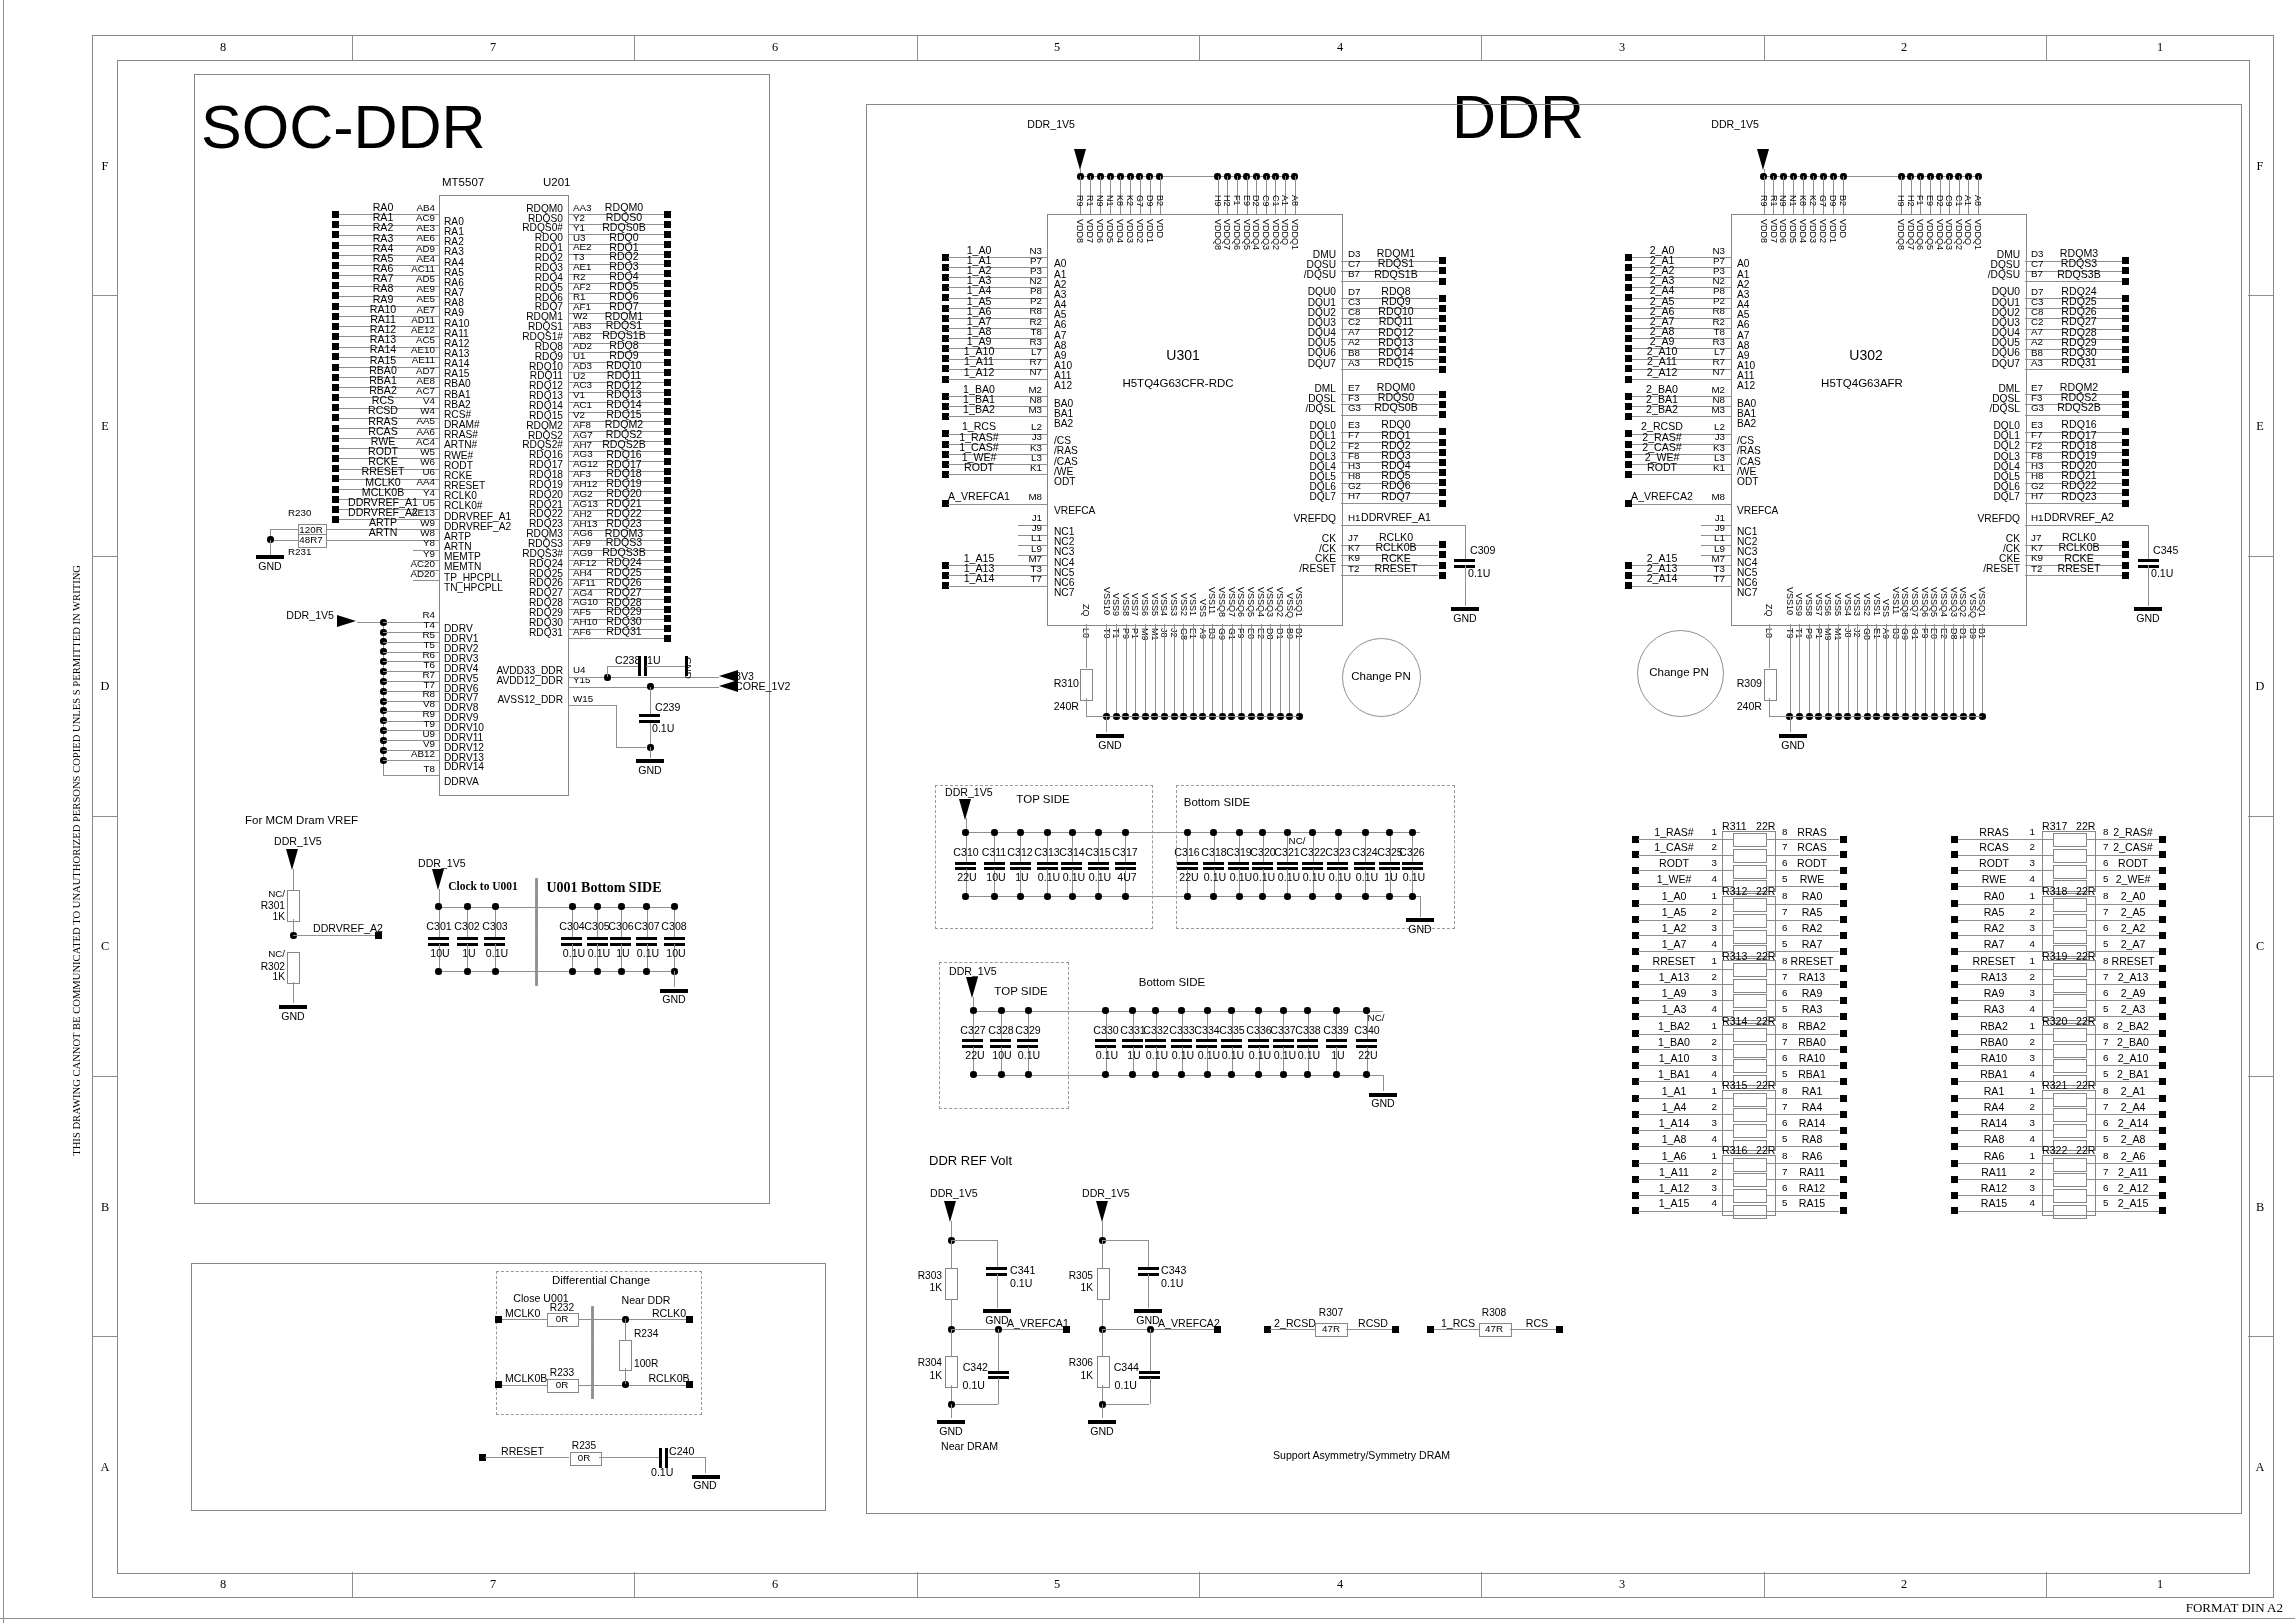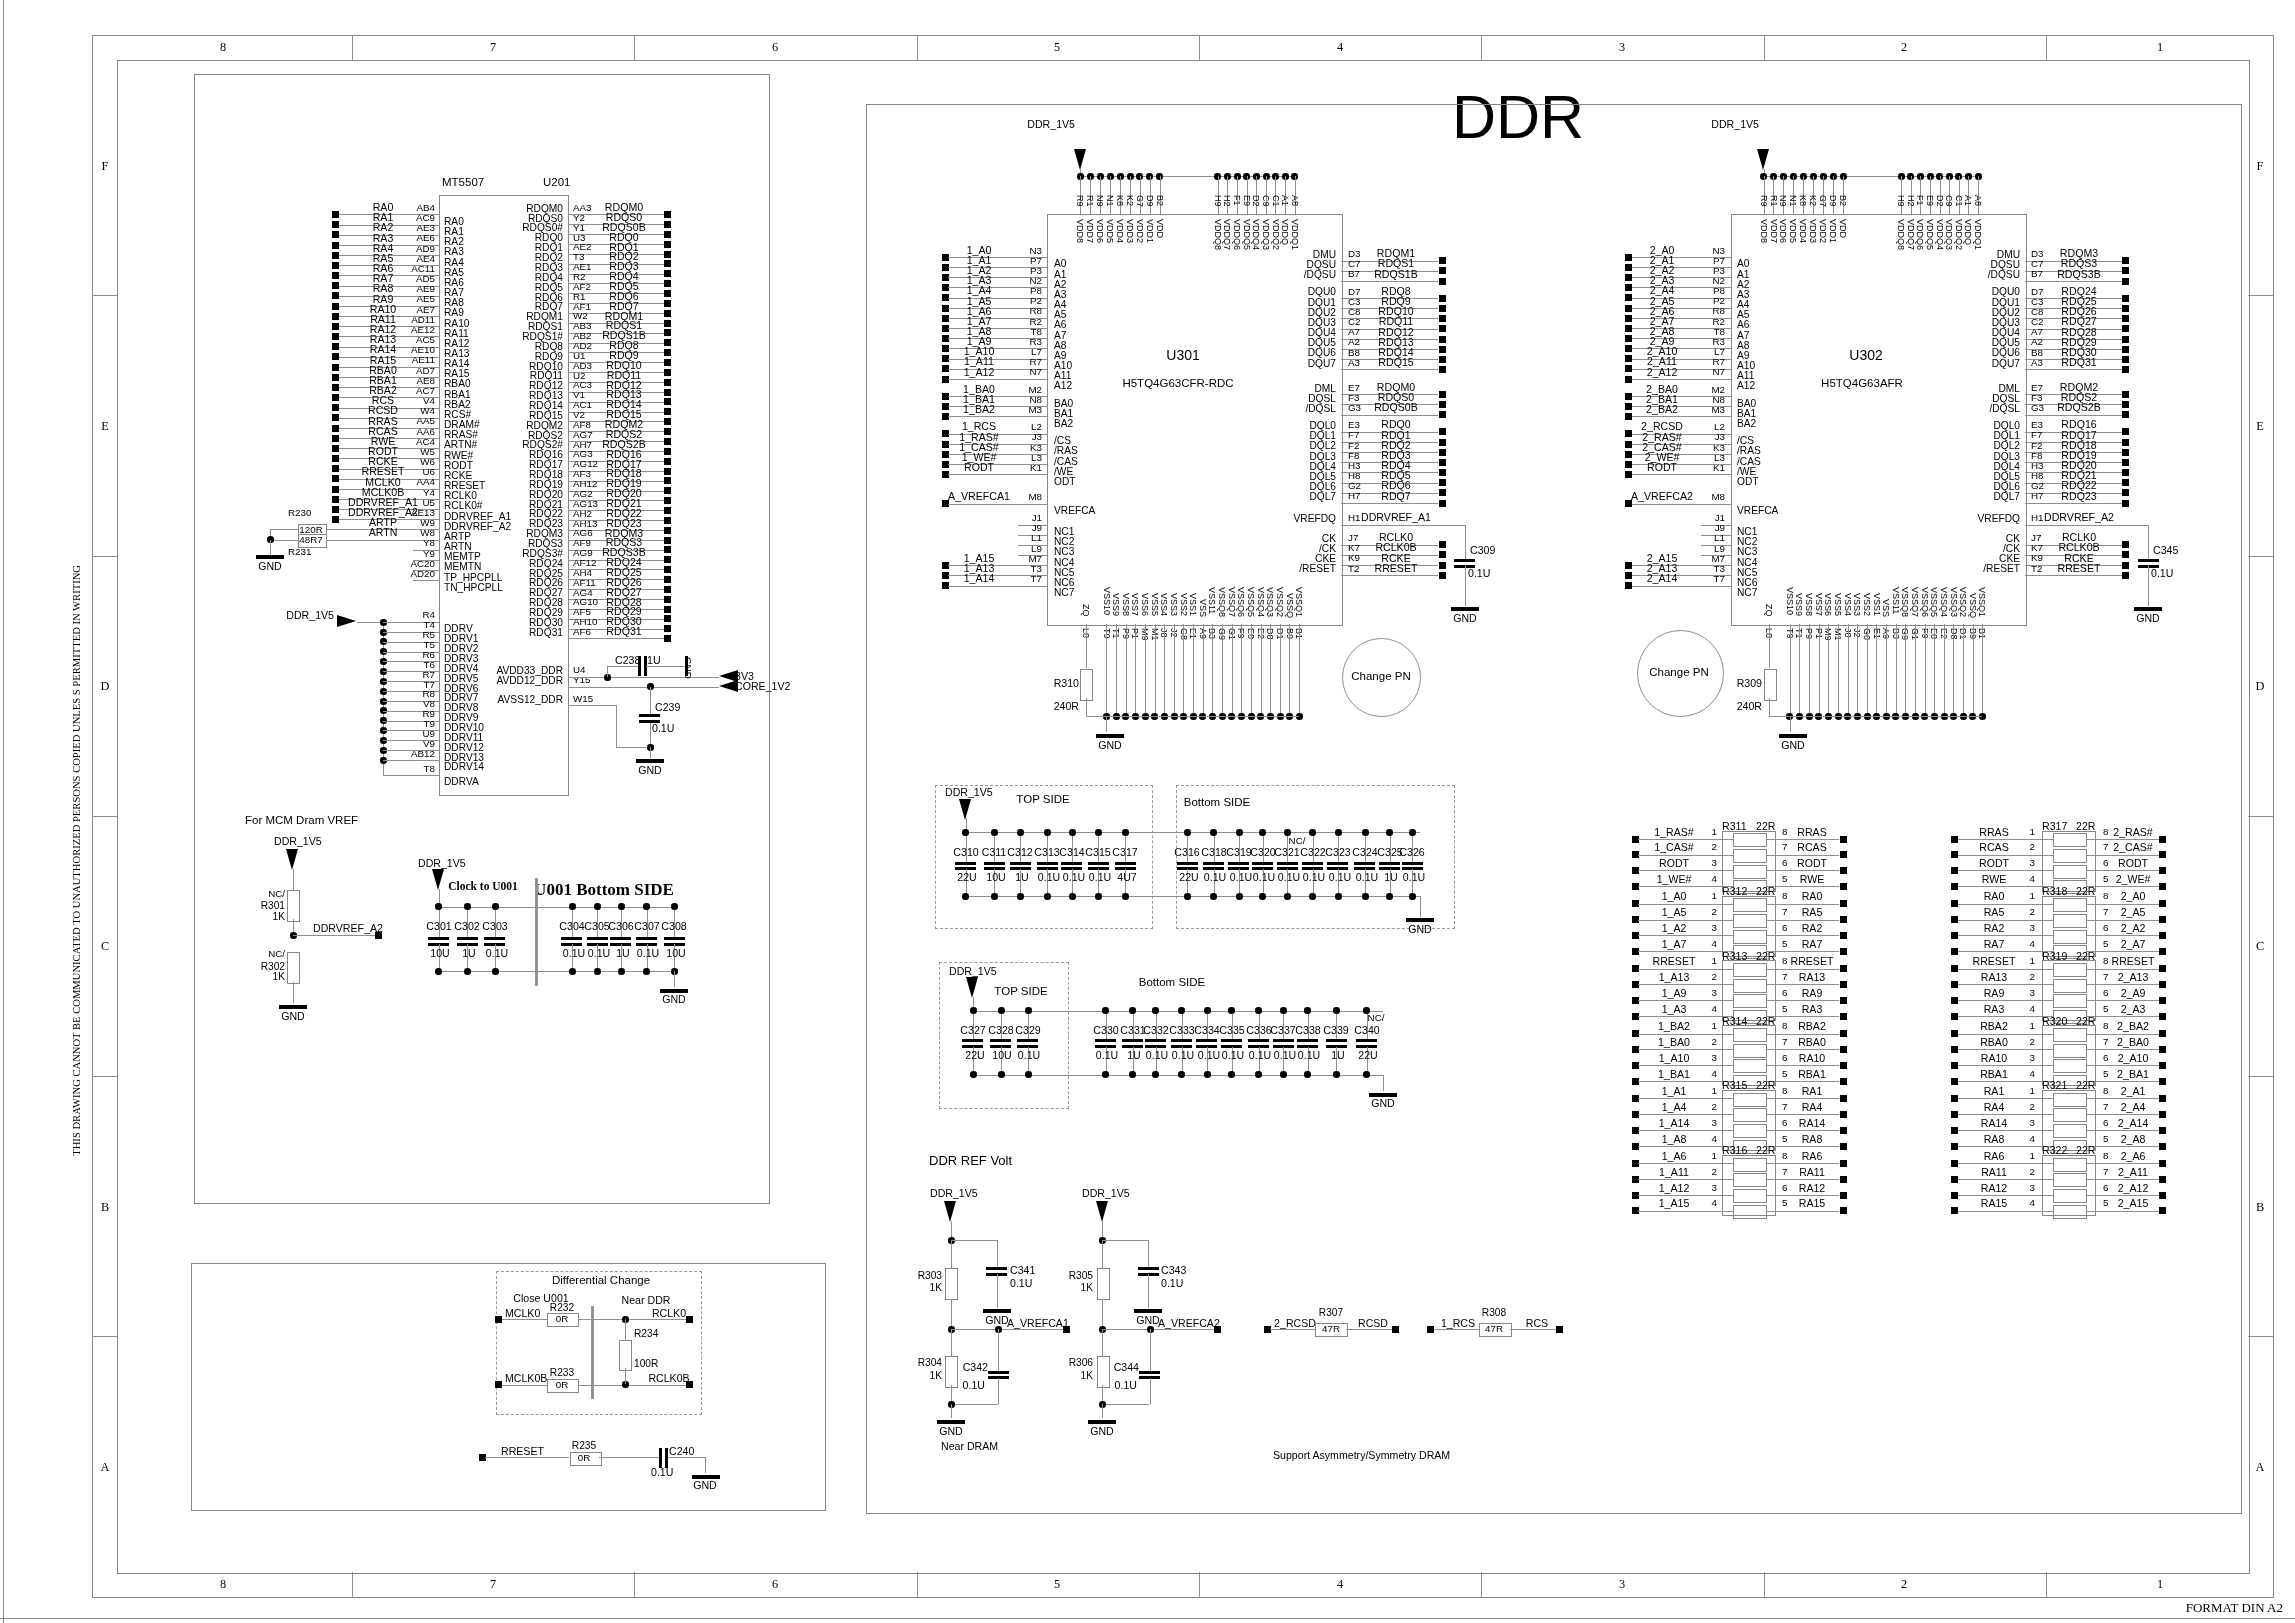--- a/index.html
+++ b/index.html
@@ -19,20 +19,21 @@
 .dot{position:absolute;width:6.5px;height:6.5px;background:#000;border-radius:50%;}
 .vt{position:absolute;writing-mode:vertical-rl;white-space:nowrap;color:#000;line-height:1;}
 .vflip{transform:rotate(180deg);}
 .tri{position:absolute;width:0;height:0;}
 .circ{position:absolute;border:0.8px solid #8f8f8f;border-radius:50%;background:#fff;}
 </style>
 </head>
 <body>
 
 <div id="cv">
+  <div class="t" style="left:201px;top:97px;font-size:61px;">SOC-DDR</div>
   <div class="t" style="left:1452px;top:87px;font-size:61px;">DDR</div>
   <div class="t serif" style="left:2283px;top:1601px;font-size:13px;transform:translateX(-100%);">FORMAT DIN A2</div>
   <div class="vt vflip serif" style="left:72px;top:565px;font-size:10.6px;">THIS DRAWING CANNOT BE COMMUNICATED TO UNAUTHORIZED PERSONS COPIED UNLES S PERMITTED IN WRITING</div>
 <div class="ln" style="left: 3.3px; top: 0px; width: 0.8px; height: 1624px;"></div>
     <div class="ln" style="left: 0px; top: 1618px; width: 2295px; height: 0.8px;"></div>
     <div class="bx" style="left: 92px; top: 35px; width: 2180px; height: 1561px;"></div>
     <div class="bx" style="left: 117px; top: 60px; width: 2131px; height: 1512px;"></div>
     <div class="ln" style="left: 352px; top: 35px; width: 0.8px; height: 24.6px;"></div>
     <div class="ln" style="left: 352px; top: 1572px; width: 0.8px; height: 24.6px;"></div>
     <div class="ln" style="left: 634px; top: 35px; width: 0.8px; height: 24.6px;"></div>
@@ -1802,21 +1803,21 @@
     <div class="t ar" style="left: 285px; top: 962px; font-size: 10.2px;">R302</div>
     <div class="t ar" style="left: 285px; top: 972px; font-size: 10.2px;">1K</div>
     <div class="bx wf" style="left: 287px; top: 952px; width: 10.6px; height: 30px;"></div>
     <div class="ln" style="left: 293px; top: 982px; width: 0.8px; height: 21px;"></div>
     <div class="ln bk" style="left: 279px; top: 1005px; width: 28px; height: 4.1px;"></div>
     <div class="t ac" style="left: 293px; top: 1011px; font-size: 10.6px;">GND</div>
     <div class="t" style="left: 418px; top: 858px; font-size: 10.6px;">DDR_1V5</div>
     <div class="tri" style="left: 432px; top: 869px; border-left: 6.5px solid transparent; border-right: 6.5px solid transparent; border-top: 21px solid rgb(0, 0, 0);"></div>
     <div class="ln" style="left: 439px; top: 889px; width: 0.8px; height: 18px;"></div>
     <div class="t b serif ac" style="left: 483px; top: 881px; font-size: 11.5px;">Clock to U001</div>
-    <div class="t b serif ac" style="left: 604px; top: 881px; font-size: 17px;">U001 Bottom SIDE</div>
+    <div class="t b serif ac" style="left: 604px; top: 881px; font-size: 14px;">U001 Bottom SIDE</div>
     <div class="ln" style="left: 439px; top: 907px; width: 236px; height: 0.8px;"></div>
     <div class="ln" style="left: 439px; top: 971px; width: 236px; height: 0.8px;"></div>
     <div class="ln" style="left: 439px; top: 907px; width: 0.8px; height: 30px;"></div>
     <div class="ln bk" style="left: 428px; top: 937px; width: 21px; height: 2.5px;"></div>
     <div class="ln bk" style="left: 428px; top: 943px; width: 21px; height: 2.5px;"></div>
     <div class="ln" style="left: 439px; top: 944px; width: 0.8px; height: 27px;"></div>
     <div class="dot" style="left: 435px; top: 903px;"></div>
     <div class="dot" style="left: 435px; top: 968px;"></div>
     <div class="t ac" style="left: 439px; top: 921px; font-size: 10.6px;">C301</div>
     <div class="t ac" style="left: 440px; top: 948px; font-size: 10.6px;">10U</div>

